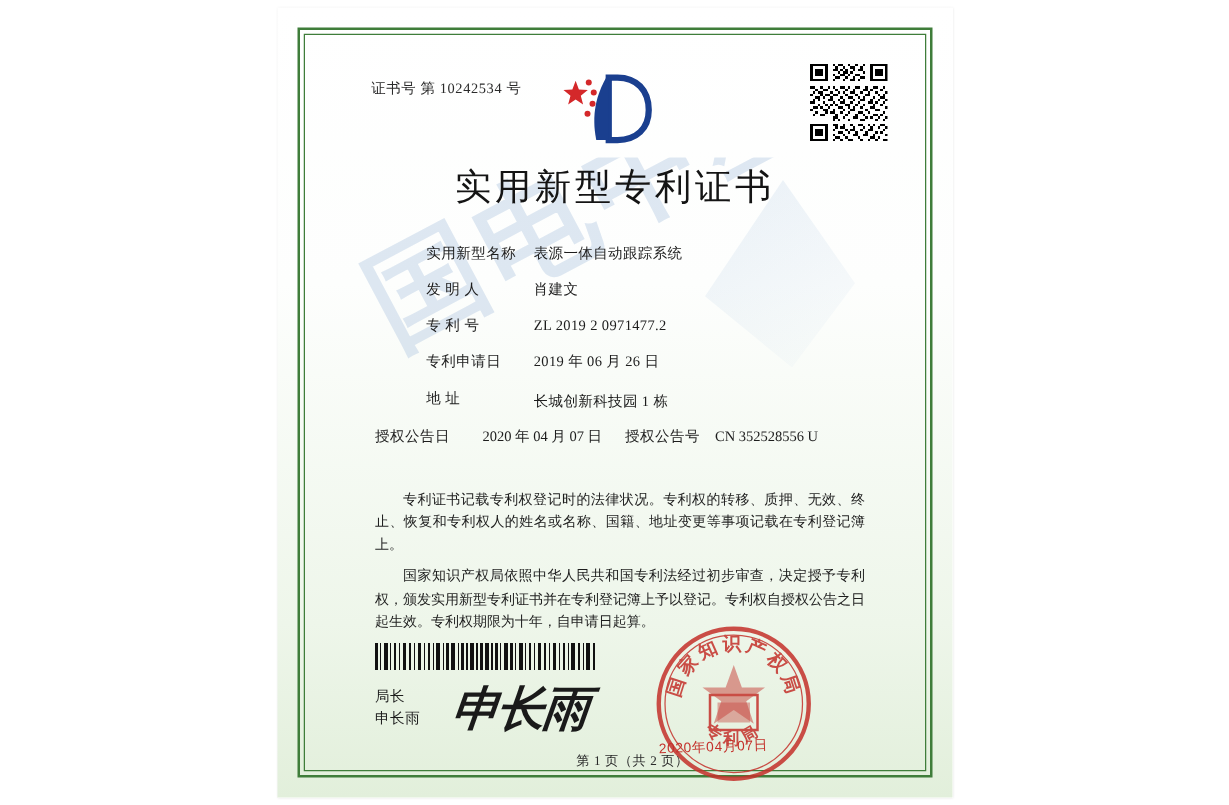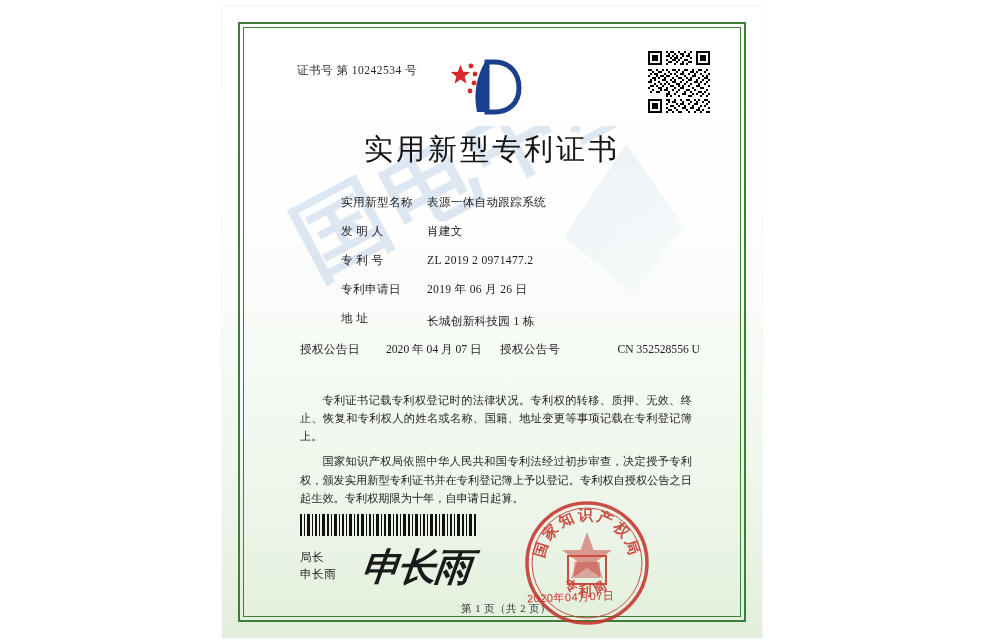--- a/index.html
+++ b/index.html
@@ -151,21 +151,20 @@
     display: flex;
     margin-bottom: 11.5px;
   }
   .two-col .col-a {
     width: 200px;
     display: flex;
   }
   .two-col .col-b {
     display: flex;
     flex: 1;
-    justify-content: space-between;
   }
   .two-col .lbl-b {
     width: 72px;
     flex: 0 0 72px;
     letter-spacing: 0.4px;
   }
 
   
   .paras {
     position: absolute;

